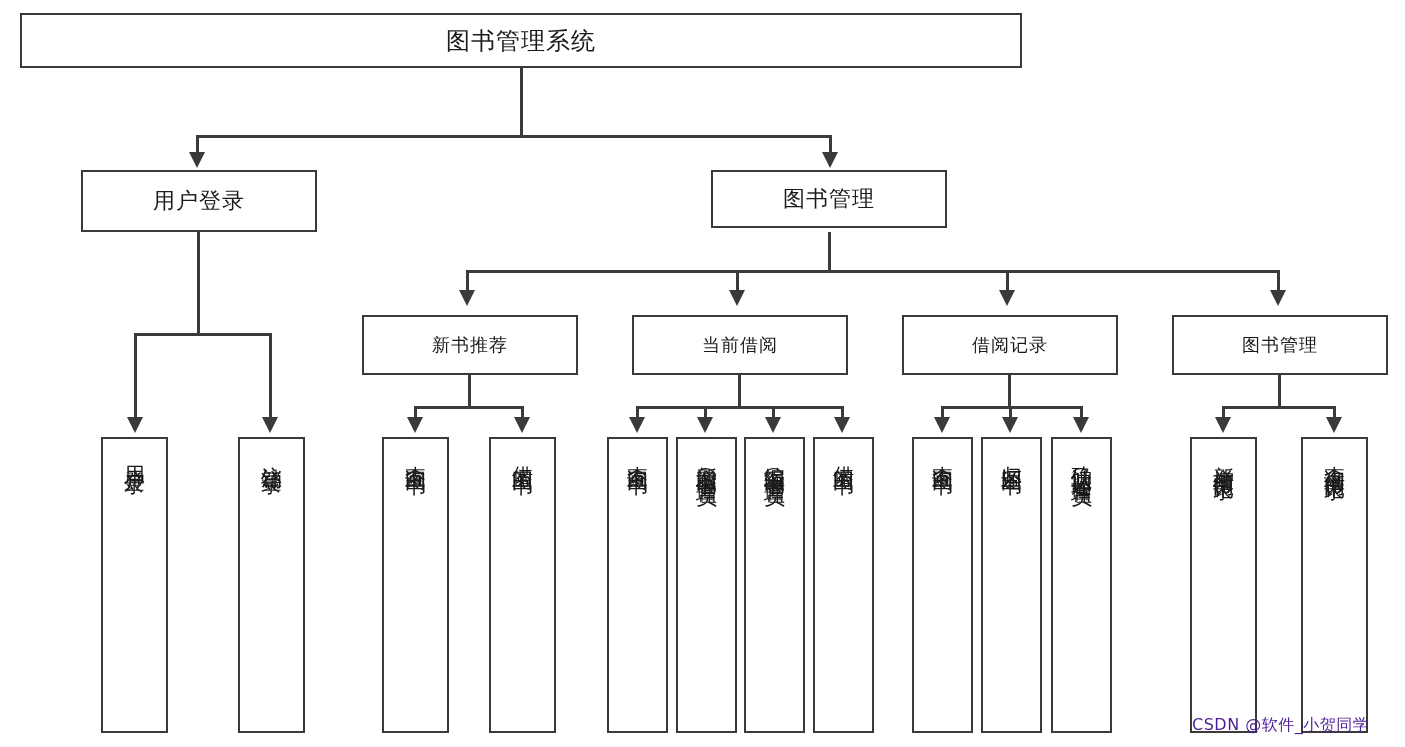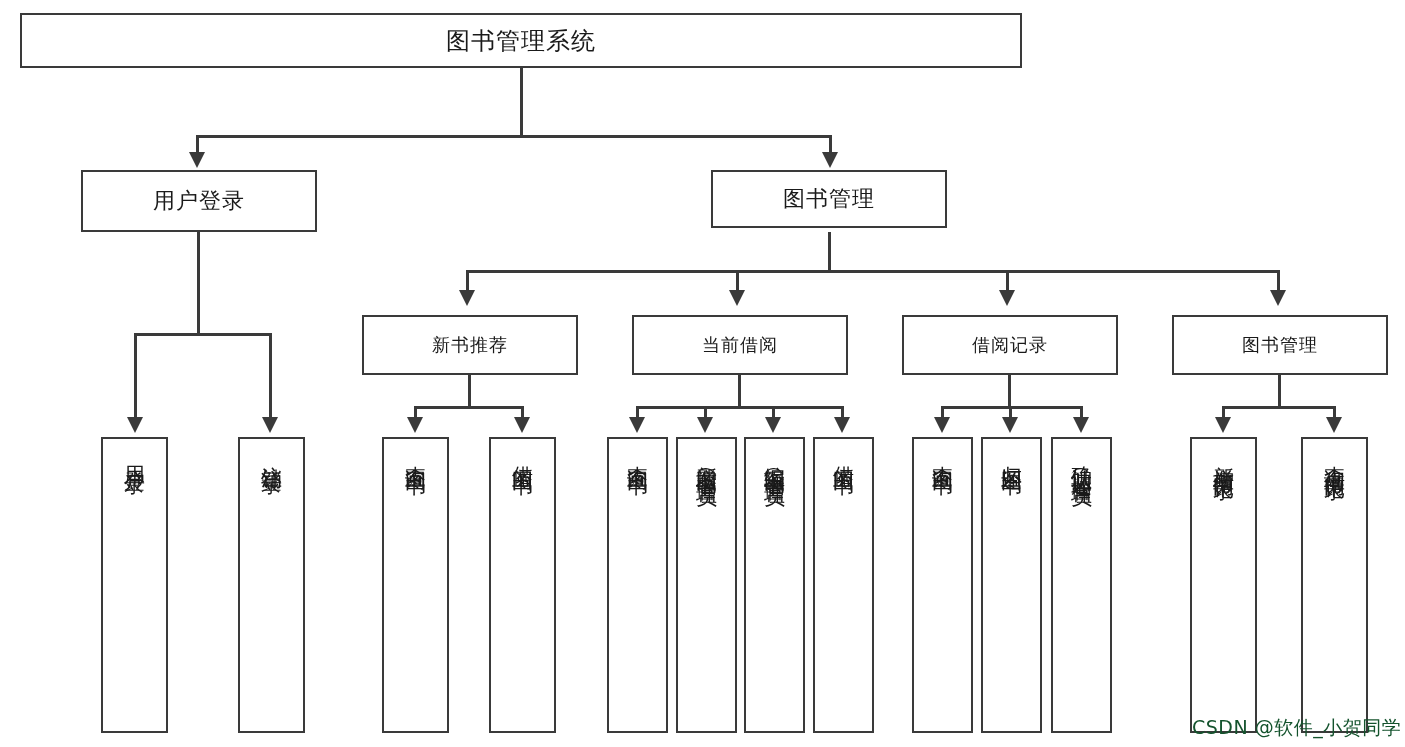--- a/index.html
+++ b/index.html
@@ -55,22 +55,22 @@
   .arrow{
     position:absolute;
     width:0;height:0;
     border-left:8px solid transparent;
     border-right:8px solid transparent;
     border-top:16px solid #3a3a3a;
   }
   
   #watermark{
     position:absolute;
-    font-size:19px;
-    color:#14532d;
+    font-size:16px;
+    color:#4c1d95;
     white-space:nowrap;
     letter-spacing:0.5px;
     user-select:none;
   }
 </style>
 </head>
 <body>
 
 <div id="canvas">
 

